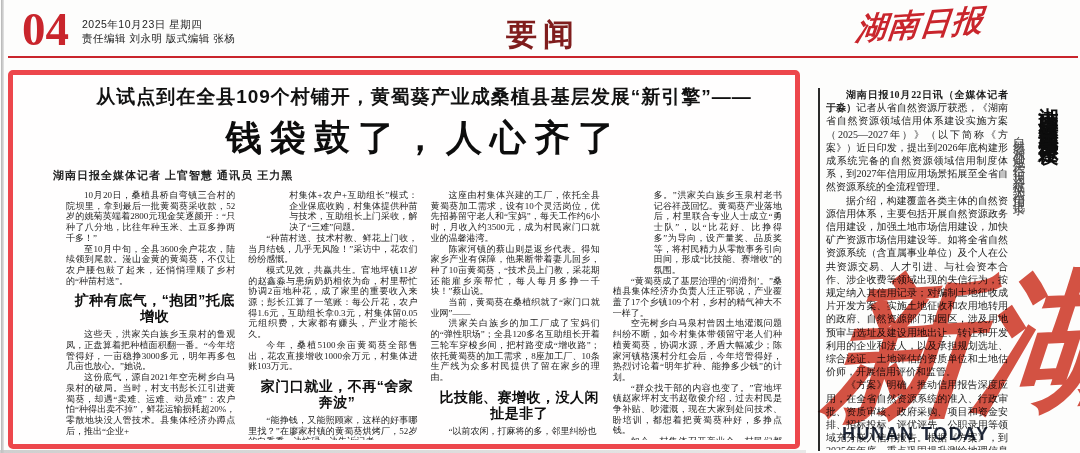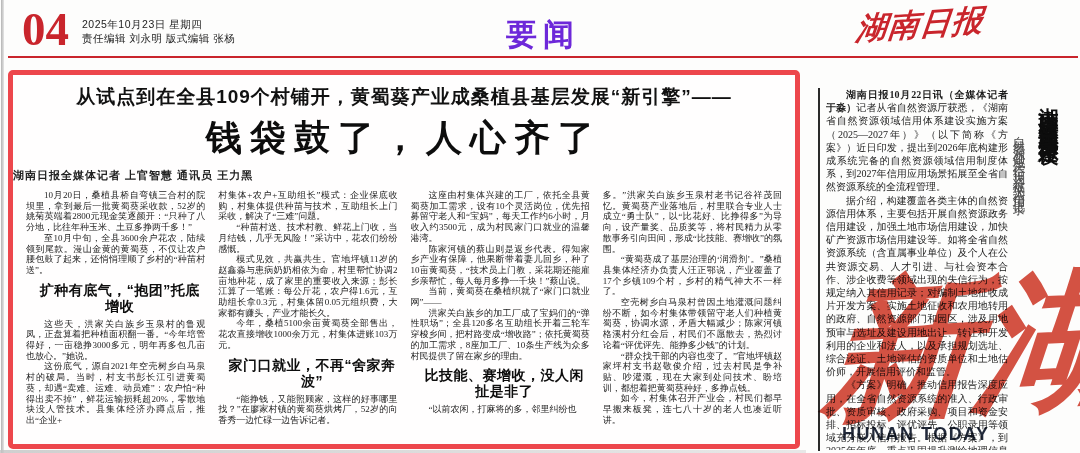--- a/index.html
+++ b/index.html
@@ -13,42 +13,42 @@
   .scan-bottom { position:absolute; left:0; top:450px; width:806px; height:3px;
     background:linear-gradient(to right,#c4c4c4,#e2e2e2); opacity:.8; }
 
   
   .header { position:absolute; left:0; top:0; width:998px; height:58px; }
   .page-num { position:absolute; left:22px; top:4px; font-size:47px; line-height:50px;
     font-weight:700; color:#c9252c; font-family:"Liberation Serif",serif; }
   .pub-info { position:absolute; left:82px; top:17px; font-size:10.5px; line-height:14px;
     color:#222; font-family:"Liberation Sans","DejaVu Sans",sans-serif; letter-spacing:.5px; }
   .section-title { position:absolute; left:478px; top:14px; width:130px; text-align:center;
-    font-size:31px; font-weight:900; letter-spacing:6px; color:#6d28d9;
+    font-size:31px; font-weight:900; letter-spacing:6px; color:#7f1d1d;
     font-family:"Liberation Sans","DejaVu Sans",sans-serif; }
   .masthead { position:absolute; right:14px; top:4px; font-size:31px; font-weight:900;
     font-style:italic; color:#c9252c; transform:rotate(-4deg) skewX(-10deg);
     font-family:"Liberation Serif",serif; letter-spacing:1px; }
   .header-rule { position:absolute; left:8px; top:56px; width:1070px; height:2px; background:#c9252c; }
 
   
   .red-box { position:absolute; left:8px; top:70px; width:792px; height:379px;
-    border:5px solid #ed474c; border-radius:5px; background:#fffefe; overflow:hidden; }
+    border:5px solid #ed474c; border-radius:5px; background:#fffefe; overflow:hidden;padding-left:40px; }
   .kicker { margin-top:9px; text-align:center; font-size:19px; font-weight:600;
     letter-spacing:1px; color:#111; font-family:"Liberation Sans","DejaVu Sans",sans-serif; }
   .headline { text-align:center; font-size:36px; line-height:50px; font-weight:900;
     letter-spacing:8px; color:#0d0d0d; margin-top:3px;
     font-family:"Liberation Sans","DejaVu Sans",sans-serif; }
   .byline { text-align:left; font-size:11px; font-weight:700; color:#222; margin-top:5px;
     font-family:"Liberation Sans","DejaVu Sans",sans-serif; letter-spacing:1px; }
   .columns { display:flex; gap:13px; padding:7px 13px 0 13px; height:257px; overflow:hidden; }
   .col { flex:1 1 0; height:100%; overflow:hidden; }
   .col p { font-size:9px; line-height:10.7px; text-align:justify; text-justify:inter-character;
     color:#1c1c1c; text-indent:2em; }
-  .col p.cont { text-indent:0; }
+  .col p.cont { text-indent:0;margin-left:41px; }
   .col h3 { font-size:14px; line-height:16px; font-weight:900; text-align:center;
     margin:6px 0 5px 8px; letter-spacing:.5px; color:#0d0d0d;
     font-family:"Liberation Sans","DejaVu Sans",sans-serif; }
 
   
   .divider { position:absolute; left:818px; top:88px; width:1.5px; height:363px; background:#2a2a2a; }
   .side { position:absolute; left:826px; top:88px; width:252px; height:362px; }
   .side-text { position:absolute; left:0; top:0; width:182px; height:362px; overflow:hidden; }
   .side-text p { font-size:10px; line-height:13.2px; text-align:justify; text-justify:inter-character;
     color:#1c1c1c; text-indent:2em; }
@@ -114,21 +114,21 @@
         <p>这座由村集体兴建的工厂，依托全县黄蜀葵加工需求，设有10个灵活岗位，优先招募留守老人和“宝妈”，每天工作约6小时，月收入约3500元，成为村民家门口就业的温馨港湾。</p>
         <p>陈家河镇的蔡山则是返乡代表。得知家乡产业有保障，他果断带着妻儿回乡，种了10亩黄蜀葵，“技术员上门教，采花期还能雇乡亲帮忙，每人每月多挣一千块！”蔡山说。</p>
         <p>当前，黄蜀葵在桑植织就了“家门口就业网”——</p>
         <p>洪家关白族乡的加工厂成了宝妈们的“弹性职场”；全县120多名互助组长开着三轮车穿梭乡间，把村路变成“增收路”；依托黄蜀葵的加工需求，8座加工厂、10条生产线为众多村民提供了留在家乡的理由。</p>
         <h3>比技能、赛增收，没人闲扯是非了</h3>
         <p>“以前农闲，打麻将的多，邻里纠纷也</p>
       </div>
       <div class="col">
         <p class="cont">多。”洪家关白族乡玉泉村老书记谷祥茂回忆。黄蜀葵产业落地后，村里联合专业人士成立“勇士队”，以“比花好、比挣得多”为导向，设产量奖、品质奖等，将村民精力从零散事务引向田间，形成“比技能、赛增收”的氛围。</p>
         <p>“黄蜀葵成了基层治理的‘润滑剂’。”桑植县集体经济办负责人汪正鄂说，产业覆盖了17个乡镇109个村，乡村的精气神大不一样了。</p>
-        <p>空壳树乡白马泉村曾因土地灌溉问题纠纷不断，如今村集体带领留守老人们种植黄蜀葵，协调水源，矛盾大幅减少；陈家河镇格溪村分红会后，村民们不愿散去，热烈讨论着“评优评先、能挣多少钱”的计划。</p>
+        <p>空壳树乡白马泉村曾因土地灌溉问题纠纷不断，如今村集体带领留守老人们种植黄蜀葵，协调水源，矛盾大幅减少；陈家河镇格溪村分红会后，今年培管得好，热烈讨论着“明年扩种、能挣多少钱”的计划。</p>
         <p>“群众找干部的内容也变了。”官地坪镇赵家坪村支书赵敬俊介绍，过去村民是争补贴、吵灌溉，现在大家到处问技术、盼培训，都想着把黄蜀葵种好，多挣点钱。</p>
         <p>如今，村集体召开产业会，村民们都早早搬来板凳，连七八十岁的老人也凑近听讲。</p>
       </div>
     </div>
   </section>
 
   <div class="divider"></div>
 
   <aside class="side">
     <div class="side-text">

